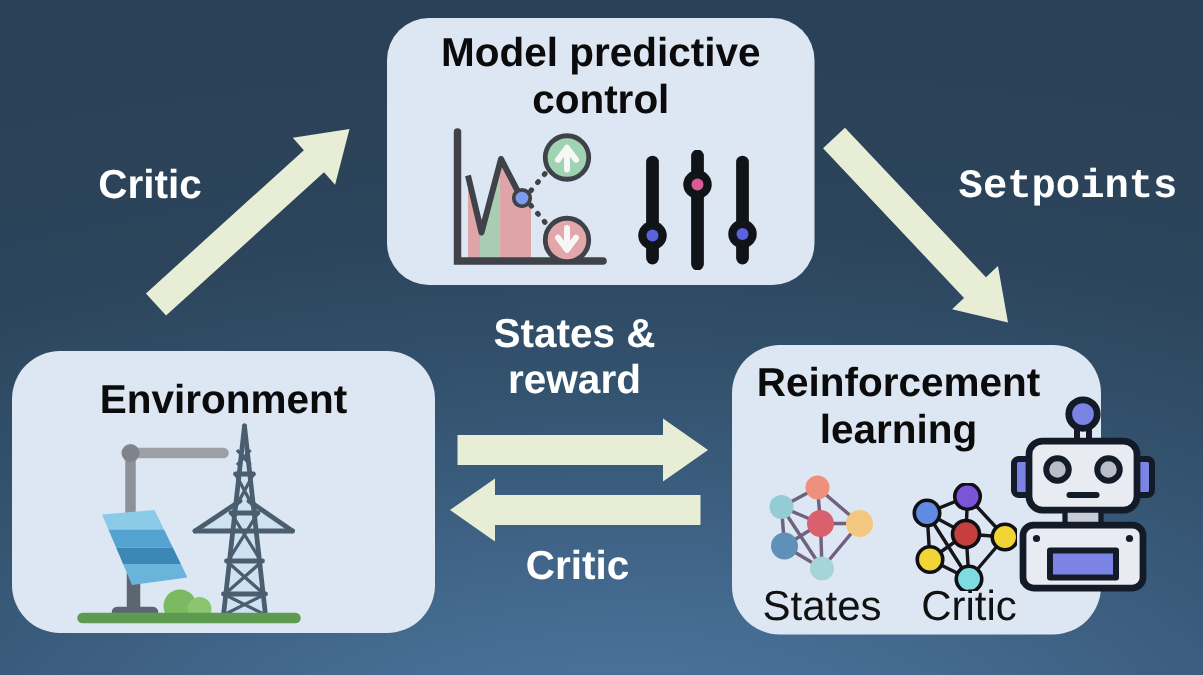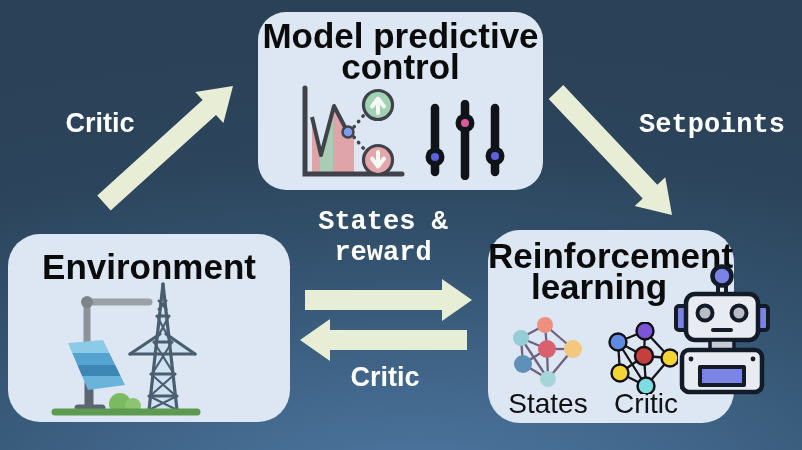--- a/index.html
+++ b/index.html
@@ -12,37 +12,37 @@
   .arrows-layer{position:absolute;left:0;top:0;width:802px;height:450px;}
   .arrow{fill:#e8eed5;}
   .edge-label{
     position:absolute;color:#ffffff;font-weight:700;font-size:27px;
     line-height:31px;text-align:center;
   }
   .node{
     position:absolute;background:#dde7f3;border-radius:32px;
   }
   .node-title{
-    margin:0;color:#0b0b0b;font-weight:700;font-size:35px;line-height:31px;
+    margin:0;color:#0b0b0b;font-weight:700;font-size:27px;line-height:31px;
     text-align:center;
   }
   .mpc{left:258px;top:12px;width:285px;height:178px;border-radius:28px;}
   .mpc .node-title{padding-top:8px;}
   .env{left:8px;top:234px;width:282px;height:188px;}
   .env .node-title{padding-top:17px;}
   .rl{left:488px;top:230px;width:246px;height:193px;}
   .rl .node-title{padding-top:10px;padding-right:24px;}
   .icon{position:absolute;}
   .net-label{
     position:absolute;color:#111;font-weight:400;font-size:28px;
     text-align:center;width:100px;
   }
   .lbl-states{left:38px;top:108px;width:124px;}
   .lbl-setpoints{left:633px;top:110px;width:158px;font-family:Liberation Mono, monospace;}
-  .lbl-states-reward{left:316px;top:207px;width:134px;font-family:Liberation Mono, monospace;}
+  .lbl-states-reward{left:316px;top:207px;width:134px;}
   .lbl-actions{left:318px;top:362px;width:134px;}
 </style>
 </head>
 <body>
 
 <div class="canvas">
 
   <svg class="arrows-layer" viewBox="0 0 802 450" aria-hidden="true">
     <polygon class="arrow" points="110.7,210.4 216,114.9 223.4,123.1 233,86 195.2,91.9 202.6,100.1 97.3,195.6"></polygon>
     <polygon class="arrow" points="548.7,98.9 642.7,198.6 634.7,206.1 672,215 665.3,177.3 657.3,184.8 563.3,85.1"></polygon>

